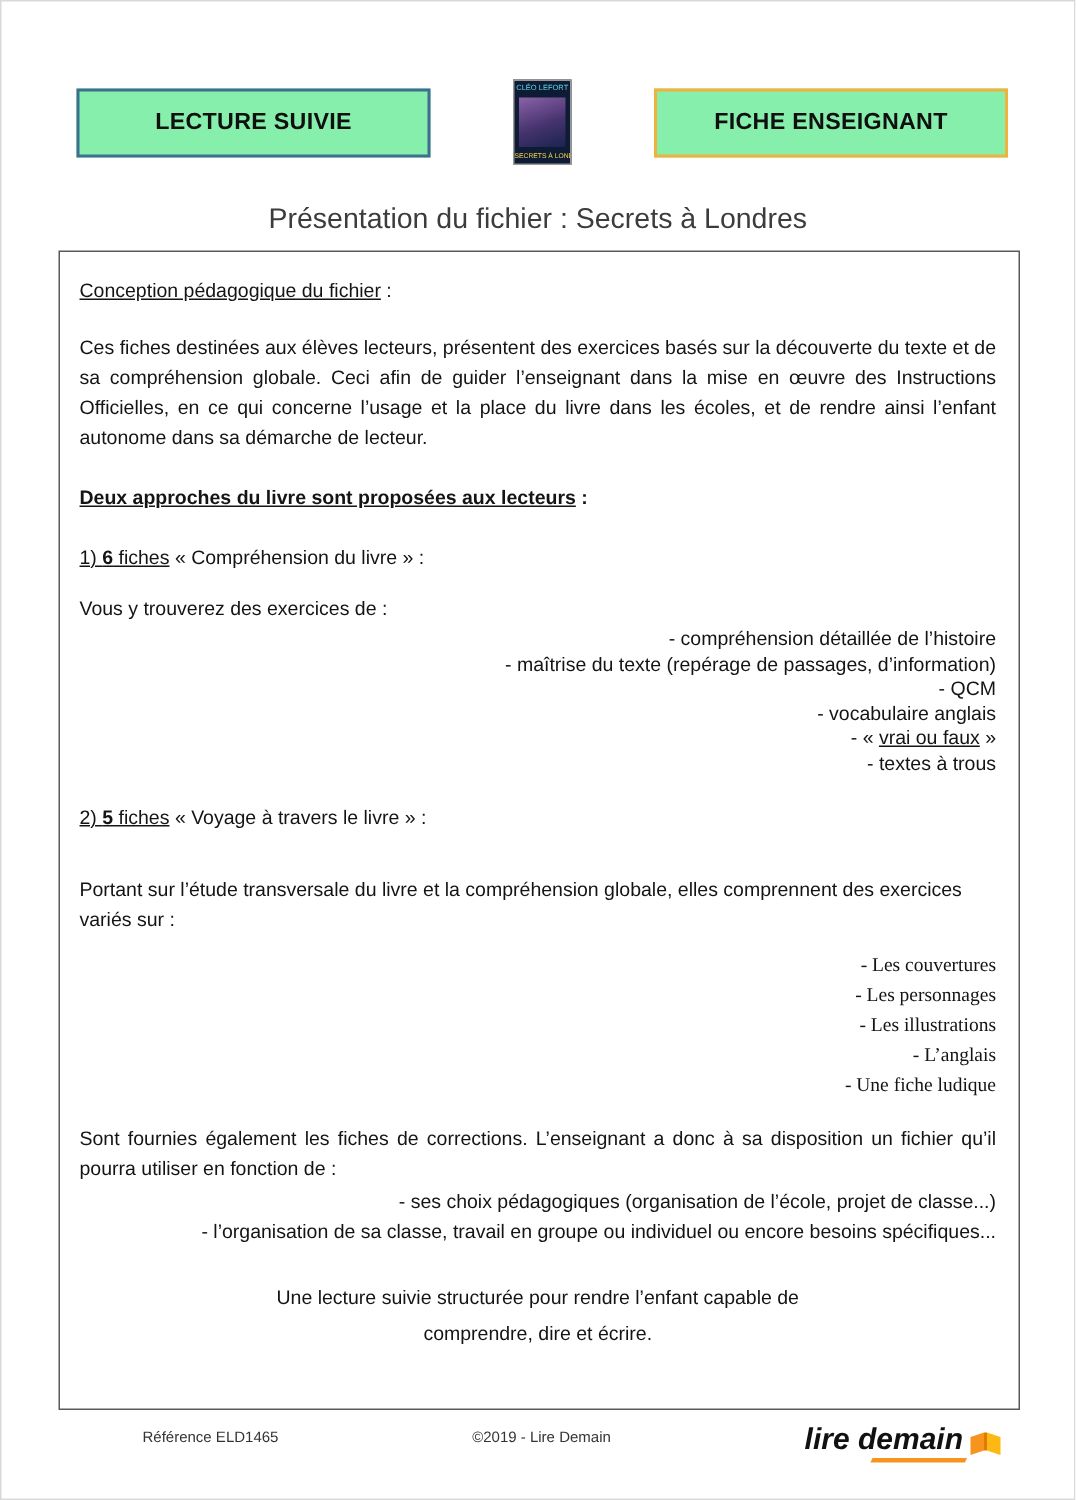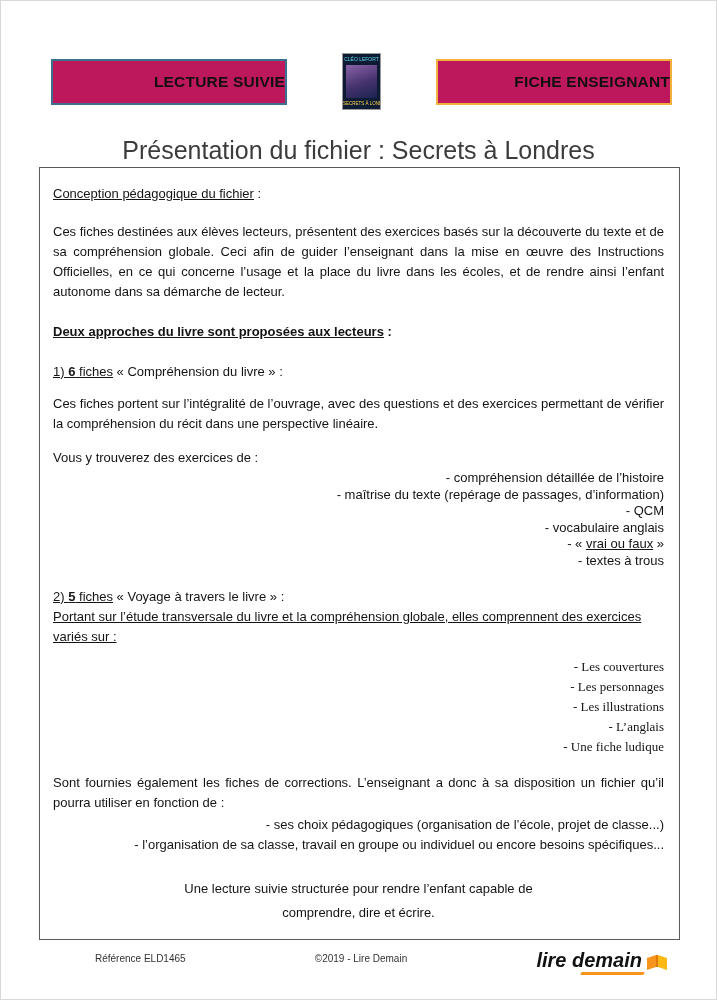--- a/index.html
+++ b/index.html
@@ -10,38 +10,38 @@
     color:#1a1a1a;
   }
   .page { position:absolute; inset:0; background:#fff; border:1px solid #d9d9d9; overflow:hidden; }
 
   
   .header {
     display:flex; align-items:center; justify-content:space-between;
     padding:52px 44px 0 50px;
   }
   .hbox {
-    width:236px; height:46px; display:flex; align-items:center; justify-content:flex-end;
-    background:#be185d; font-weight:bold; font-size:15.5px; color:#101010; letter-spacing:.2px;
+    width:236px; height:46px; display:flex; align-items:center; justify-content:center;
+    background:#86efac; font-weight:bold; font-size:15.5px; color:#101010; letter-spacing:.2px;
   }
   .hbox.blue  { border:2px solid #3d708f; }
   .hbox.orange{ border:2px solid #f2b13d; }
 
   .cover {
     width:39px; height:57px; background:#0d1b35; border:1px solid #999;
     display:flex; flex-direction:column; overflow:hidden; flex:0 0 auto;
   }
   .cover-series { font-size:5px; line-height:7px; color:#5fd9e8; text-align:center; padding-top:2px; white-space:nowrap; }
   .cover-art { flex:1; margin:2px 3px; background:linear-gradient(160deg,#8a62a8 0%,#46336e 55%,#1a2350 100%); }
   .cover-title { font-size:4.5px; line-height:7px; color:#ffd24a; text-align:center; padding-bottom:2px; white-space:nowrap; }
 
   
   .doc-title {
     margin-top:26px; text-align:center;
-    font-size:25px; font-weight:400; color:#3c3c3c;
+    font-size:19px; font-weight:400; color:#3c3c3c;
   }
 
   
   .frame {
     position:absolute; left:38px; right:36px; top:166px; bottom:59px;
     border:1px solid #5a5a5a; padding:14px 15px 0 13px; overflow:hidden;
     font-size:13px; line-height:20px; color:#141414;
   }
   .u { text-decoration:underline; }
   .b { font-weight:bold; }
@@ -51,21 +51,21 @@
   .p1 { margin-top:18px; }
   .h-approches { margin-top:20px; font-weight:bold; }
   .subhead { margin-top:20px; }
   .subhead2 { margin-top:18px; }
   .p2 { margin-top:12px; }
   .intro { margin-top:14px; }
   ul.list { list-style:none; margin-top:2px; }
   ul.list li { line-height:16.5px;text-align:right; }
   ul.list.gap { margin-top:10px;font-family:Liberation Serif, serif; }
   ul.list.wide li { line-height:20px; }
-  .p3 { margin-top:0;text-decoration:underline; }
+  .p3 { margin-top:28px; }
   .p4 { margin-top:16px; }
   .list3 { margin-top:16px; }
   .closing { margin-top:22px; text-align:center; }
   .closing div { line-height:24px; }
 
   
   .footer {
     position:absolute; left:38px; right:36px; bottom:0; height:59px;
     display:flex; align-items:flex-start; justify-content:space-between;
     padding:13px 12px 0 56px; font-size:10px; color:#333;
@@ -105,21 +105,20 @@
   <div class="frame">
 
     <p class="h-conception"><span class="u">Conception pédagogique du fichier</span><span> :</span></p>
 
     <p class="para p1">Ces fiches destinées aux élèves lecteurs, présentent des exercices basés sur la découverte du texte et de sa compréhension globale. Ceci afin de guider l’enseignant dans la mise en œuvre des Instructions Officielles, en ce qui concerne l’usage et la place du livre dans les écoles, et de rendre ainsi l’enfant autonome dans sa démarche de lecteur.</p>
 
     <p class="h-approches"><span class="u">Deux approches du livre sont proposées aux lecteurs</span><span> :</span></p>
 
     <p class="subhead"><span class="u"><span>1) </span><span class="b">6</span><span> fiches</span></span><span> « Compréhension du livre » :</span></p>
 
-    <p class="para p2">Ces fiches portent sur l’intégralité de l’ouvrage, avec des questions et des exercices permettant de vérifier la compréhension du récit dans une perspective linéaire.</p>
 
     <p class="para noj intro">Vous y trouverez des exercices de :</p>
 
     <ul class="list">
       <li>- compréhension détaillée de l’histoire</li>
       <li>- maîtrise du texte (repérage de passages, d’information)</li>
       <li>- QCM</li>
       <li>- vocabulaire anglais</li>
       <li><span>- « </span><span class="u">vrai ou faux</span><span> »</span></li>
       <li>- textes à trous</li>

